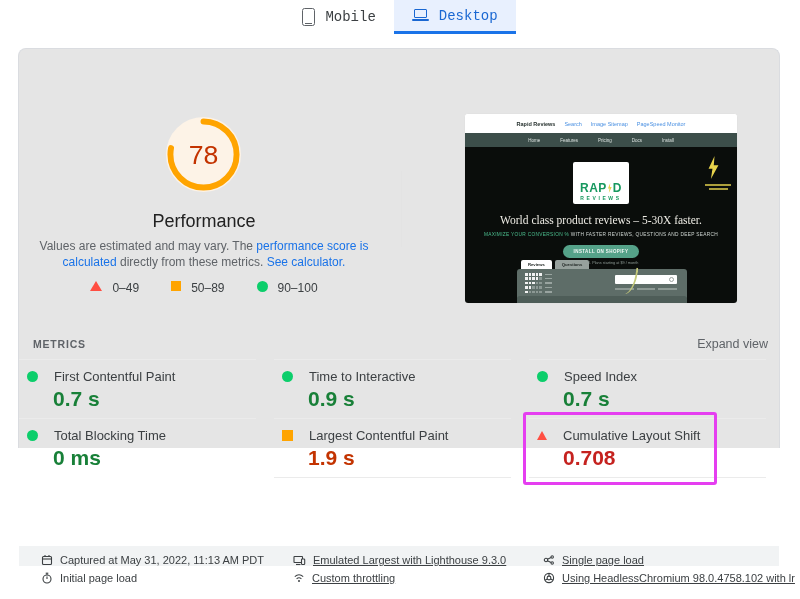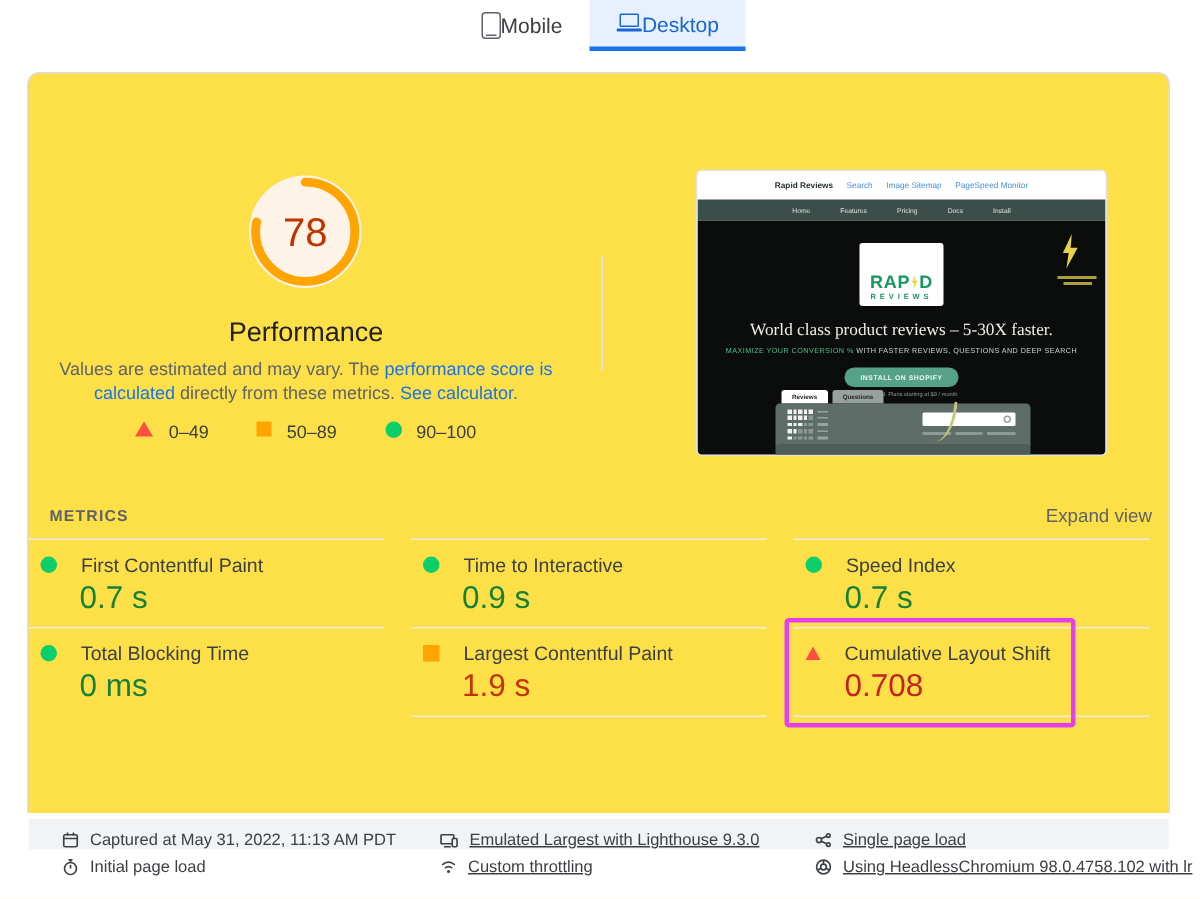--- a/index.html
+++ b/index.html
@@ -1,31 +1,31 @@
 <!DOCTYPE html>
 <html><head>
 <meta charset="utf-8">
 <style>
   html,body{margin:0;padding:0;background:#fff;}
   body{font-family:"Liberation Sans","DejaVu Sans",sans-serif;-webkit-font-smoothing:antialiased;}
   .page{position:relative;width:800px;height:599px;background:#fff;overflow:hidden;}
 
   
   .tabs{position:absolute;top:0;left:0;right:0;display:flex;justify-content:center;}
-  .tab{display:flex;align-items:center;height:34px;padding:0 18px;font-size:14px;cursor:pointer;box-sizing:border-box;}
+  .tab{display:flex;align-items:center;gap:10px;height:34px;padding:0 18px;font-size:14px;cursor:pointer;box-sizing:border-box;font-family:Liberation Mono, monospace;}
   .tab-mobile{color:#3C4043;}
   .tab-desktop{color:#1967D2;background:#E8F0FE;border-bottom:3px solid #1A73E8;font-weight:500;}
   .phone-icon{width:11px;height:16px;border:1.5px solid #5F6368;border-radius:2.5px;position:relative;}
   .phone-icon::after{content:"";position:absolute;left:2px;right:2px;bottom:1px;height:1.5px;background:#5F6368;}
   .laptop-icon{position:relative;width:17px;height:13px;}
   .laptop-icon .scr{position:absolute;left:2px;top:0;width:13px;height:9px;border:1.5px solid #1967D2;border-radius:1px;box-sizing:border-box;}
   .laptop-icon .base{position:absolute;left:0;bottom:1px;width:17px;height:2px;background:#1967D2;border-radius:1px;}
 
   
-  .card{position:absolute;left:18px;top:48px;width:762px;height:494px;border:1px solid #DADCE0;border-bottom:none;border-radius:8px 8px 0 0;background:#fde047;box-sizing:border-box;}
+  .card{position:absolute;left:18px;top:48px;width:762px;height:400px;border:1px solid #DADCE0;border-bottom:none;border-radius:8px 8px 0 0;background:#e5e5e5;box-sizing:border-box;}
 
   
   .gauge{position:absolute;left:145px;top:66px;width:79px;height:79px;}
   .perf-title{position:absolute;left:0;top:162px;width:370px;text-align:center;font-size:18px;font-weight:500;color:#212121;}
   .perf-desc{position:absolute;left:15px;top:189px;width:340px;text-align:center;font-size:12px;line-height:16px;color:#5F6368;}
   .perf-desc a{color:#1A73E8;text-decoration:none;}
   .legend{position:absolute;left:0;top:232px;width:370px;display:flex;justify-content:center;gap:32px;align-items:center;}
   .legend-item{display:flex;gap:10px;font-size:12px;color:#3C4043;}
   .shape-triangle{width:0;height:0;border-left:6px solid transparent;border-right:6px solid transparent;border-bottom:10px solid #FF4E42;}
   .shape-square{width:10px;height:10px;background:#FFA400;}
@@ -75,21 +75,21 @@
   .metrics-heading{position:absolute;left:14px;top:289px;font-size:10.5px;font-weight:bold;letter-spacing:.8px;color:#5F6368;}
   .expand-view{position:absolute;right:11px;top:288px;font-size:12.5px;color:#5F6368;cursor:pointer;}
   .metrics-grid{position:absolute;left:0;top:310px;width:747px;display:grid;grid-template-columns:1fr 1fr 1fr;column-gap:18px;}
   .metric{position:relative;border-top:1px solid #EBEBEB;padding:9px 8px 9px 8px;box-sizing:border-box;height:59px;}
   .metric.last{border-bottom:1px solid #EBEBEB;height:60px;}
   .metric-head{display:flex;align-items:center;gap:16px;}
   .m-label{font-size:13px;font-weight:500;color:#3C4043;}
   .m-icon-circle{width:11px;height:11px;border-radius:50%;background:#0CCE6B;flex:none;}
   .m-icon-square{width:11px;height:11px;background:#FFA400;flex:none;}
   .m-icon-triangle{width:0;height:0;border-left:5.5px solid transparent;border-right:5.5px solid transparent;border-bottom:9.5px solid #FF4E42;flex:none;}
-  .m-value{margin-left:26px;margin-top:3px;font-size:21px;}
+  .m-value{margin-left:26px;margin-top:3px;font-size:21px;font-weight:bold;}
   .m-value.pass{color:#188038;}
   .m-value.average{color:#C33300;}
   .m-value.fail{color:#C5221F;}
   .highlight-box{position:absolute;left:-6px;top:-7px;width:194px;height:73px;border:3px solid #E53EF0;border-radius:3px;box-sizing:border-box;pointer-events:none;z-index:5;}
 
   
   .runinfo{position:absolute;left:0;right:0;top:497px;bottom:0;background:#F1F3F4;padding:8px 0 12px 22px;box-sizing:border-box;}
   .runinfo-grid{display:grid;grid-template-columns:252px 250px 1fr;row-gap:6px;}
   .run-item{display:flex;align-items:center;gap:7px;font-size:11px;color:#3C4043;white-space:nowrap;}
   .run-item svg{flex:none;}

